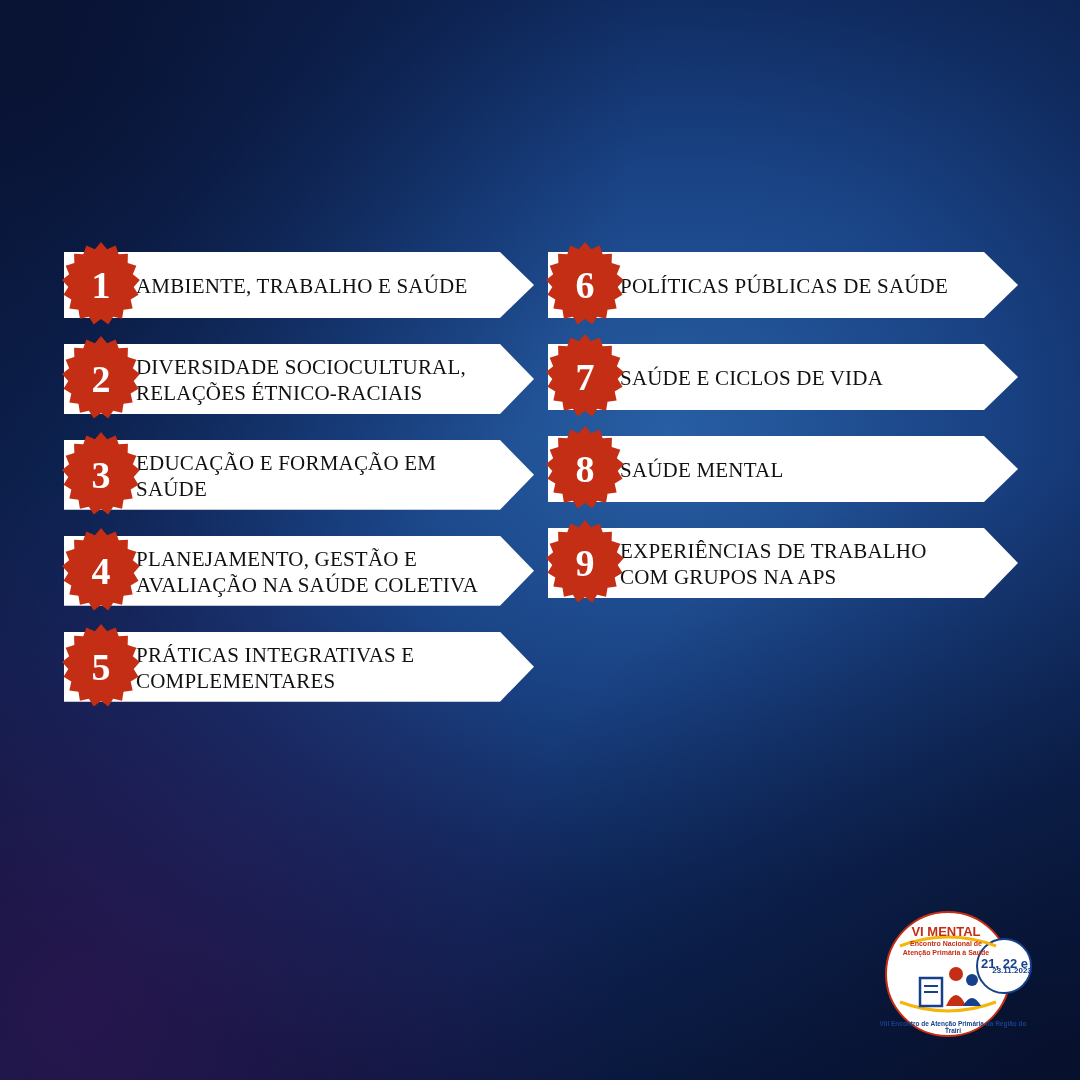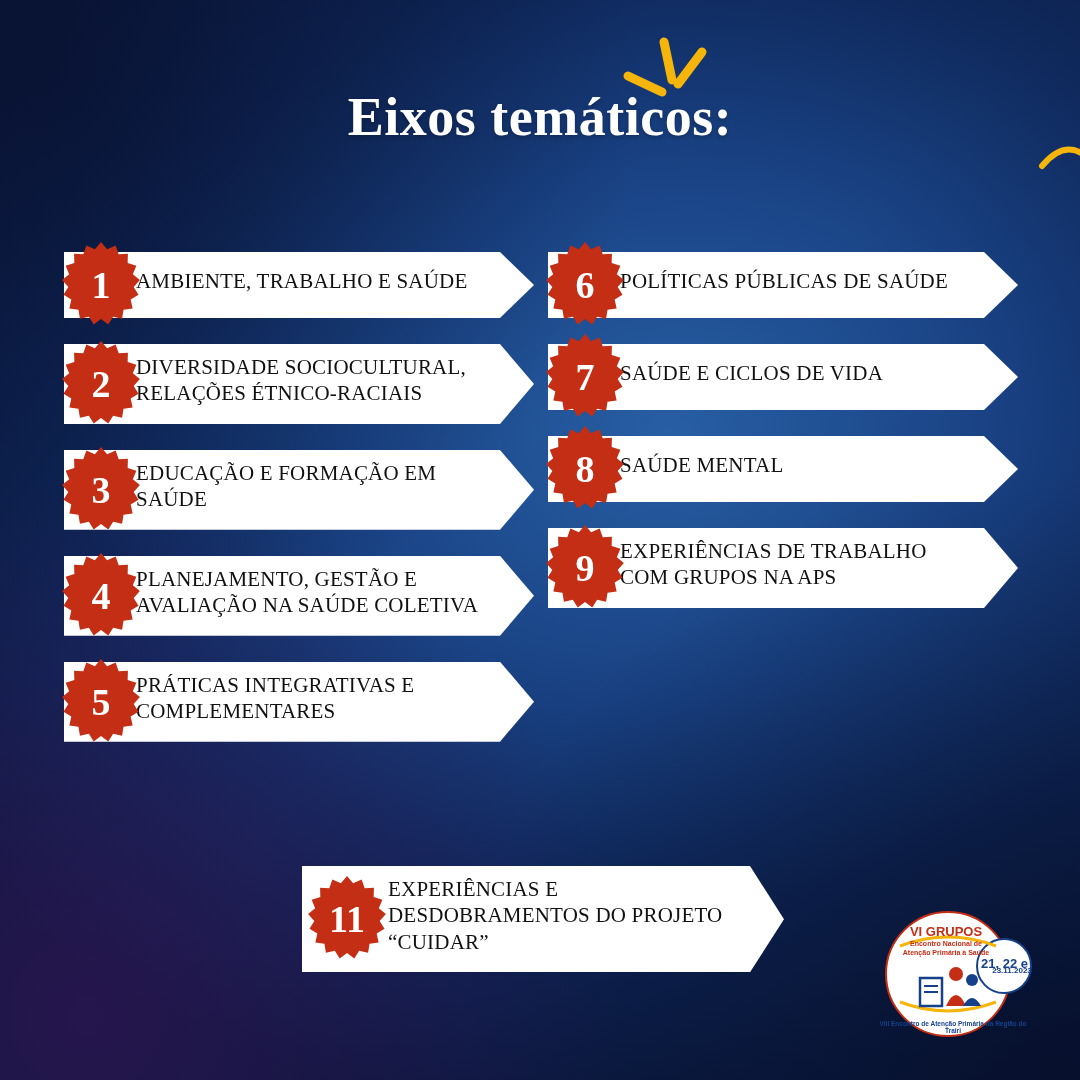--- a/index.html
+++ b/index.html
@@ -80,21 +80,21 @@
     align-items: center;
   }
 
   .banner {
     position: relative;
     background: #ffffff;
     min-height: 66px;
     display: flex;
     align-items: center;
     flex: 1;
-    padding: 10px 54px 17px 72px;
+    padding: 10px 54px 7px 72px;
     box-sizing: border-box;
     clip-path: polygon(0 0, calc(100% - 34px) 0, 100% 50%, calc(100% - 34px) 100%, 0 100%);
     box-shadow: 0 2px 6px rgba(0,0,0,0.18);
   }
   .banner-text {
     font-family: "Liberation Serif", serif;
     font-size: 21px;
     line-height: 1.26;
     color: #111111;
     letter-spacing: 0.2px;
@@ -154,183 +154,153 @@
     width: 160px;
     height: 136px;
   }
   .logo-txt { font-family: "Liberation Sans", sans-serif; }
 </style>
 </head>
 <body>
 
 <div id="poster">
 
-  <div class="title-area layer">
-    <div style="position:relative; display:inline-block;">
-      <span class="spark">
-        <svg viewBox="0 0 110 90" aria-hidden="true">
-          <g stroke="#F5B50A" stroke-width="9" stroke-linecap="round">
-            <line x1="54" y1="8" x2="62" y2="46"></line>
-            <line x1="18" y1="42" x2="52" y2="58"></line>
-            <line x1="92" y1="18" x2="68" y2="50"></line>
-          </g>
-        </svg>
-      </span>
-      <h1 class="title">Eixos temáticos:</h1>
-      <span class="squiggle">
-        <svg viewBox="0 0 230 40" aria-hidden="true">
-          <path d="M4 22 C 22 0, 40 0, 58 22 S 94 44, 112 22 S 148 0, 166 22 S 202 44, 222 20" fill="none" stroke="#F5B50A" stroke-width="6" stroke-linecap="round"></path>
-        </svg>
-      </span>
+
+  <div class="col col-left layer">
+
+    <div class="row">
+      <div class="banner">
+        <span class="banner-text">AMBIENTE, TRABALHO E SAÚDE</span>
+      </div>
+      <div class="badge">
+        <svg viewBox="0 0 100 100" aria-hidden="true">
+            <polygon points="50,0 57.1,8.3 67,4.2 70.6,14.3 81.3,13.6 81,24.3 91.1,27.5 87,37.4 95.2,44.3 88,52.2 93.6,61.3 84.5,66.9 86.8,77.3 76.2,78.8 74.5,89.3 64.1,86.9 58.5,95.9 50,89.4 41.5,95.9 35.9,86.9 25.5,89.3 23.8,78.8 13.2,77.3 15.5,66.9 6.4,61.3 12,52.2 4.8,44.3 13,37.4 8.9,27.5 19,24.3 18.7,13.6 29.4,14.3 33,4.2 42.9,8.3" fill="#C32E15"></polygon>
+          </svg>
+        <span class="badge-num">1</span>
+      </div>
+    </div>
+
+    <div class="row">
+      <div class="banner">
+        <span class="banner-text">DIVERSIDADE SOCIOCULTURAL, RELAÇÕES ÉTNICO-RACIAIS</span>
+      </div>
+      <div class="badge">
+        <svg viewBox="0 0 100 100" aria-hidden="true">
+            <polygon points="50,0 57.1,8.3 67,4.2 70.6,14.3 81.3,13.6 81,24.3 91.1,27.5 87,37.4 95.2,44.3 88,52.2 93.6,61.3 84.5,66.9 86.8,77.3 76.2,78.8 74.5,89.3 64.1,86.9 58.5,95.9 50,89.4 41.5,95.9 35.9,86.9 25.5,89.3 23.8,78.8 13.2,77.3 15.5,66.9 6.4,61.3 12,52.2 4.8,44.3 13,37.4 8.9,27.5 19,24.3 18.7,13.6 29.4,14.3 33,4.2 42.9,8.3" fill="#C32E15"></polygon>
+          </svg>
+        <span class="badge-num">2</span>
+      </div>
+    </div>
+
+    <div class="row">
+      <div class="banner">
+        <span class="banner-text">EDUCAÇÃO E FORMAÇÃO EM SAÚDE</span>
+      </div>
+      <div class="badge">
+        <svg viewBox="0 0 100 100" aria-hidden="true">
+            <polygon points="50,0 57.1,8.3 67,4.2 70.6,14.3 81.3,13.6 81,24.3 91.1,27.5 87,37.4 95.2,44.3 88,52.2 93.6,61.3 84.5,66.9 86.8,77.3 76.2,78.8 74.5,89.3 64.1,86.9 58.5,95.9 50,89.4 41.5,95.9 35.9,86.9 25.5,89.3 23.8,78.8 13.2,77.3 15.5,66.9 6.4,61.3 12,52.2 4.8,44.3 13,37.4 8.9,27.5 19,24.3 18.7,13.6 29.4,14.3 33,4.2 42.9,8.3" fill="#C32E15"></polygon>
+          </svg>
+        <span class="badge-num">3</span>
+      </div>
+    </div>
+
+    <div class="row">
+      <div class="banner">
+        <span class="banner-text">PLANEJAMENTO, GESTÃO E AVALIAÇÃO NA SAÚDE COLETIVA</span>
+      </div>
+      <div class="badge">
+        <svg viewBox="0 0 100 100" aria-hidden="true">
+            <polygon points="50,0 57.1,8.3 67,4.2 70.6,14.3 81.3,13.6 81,24.3 91.1,27.5 87,37.4 95.2,44.3 88,52.2 93.6,61.3 84.5,66.9 86.8,77.3 76.2,78.8 74.5,89.3 64.1,86.9 58.5,95.9 50,89.4 41.5,95.9 35.9,86.9 25.5,89.3 23.8,78.8 13.2,77.3 15.5,66.9 6.4,61.3 12,52.2 4.8,44.3 13,37.4 8.9,27.5 19,24.3 18.7,13.6 29.4,14.3 33,4.2 42.9,8.3" fill="#C32E15"></polygon>
+          </svg>
+        <span class="badge-num">4</span>
+      </div>
+    </div>
+
+    <div class="row">
+      <div class="banner">
+        <span class="banner-text">PRÁTICAS INTEGRATIVAS E COMPLEMENTARES</span>
+      </div>
+      <div class="badge">
+        <svg viewBox="0 0 100 100" aria-hidden="true">
+            <polygon points="50,0 57.1,8.3 67,4.2 70.6,14.3 81.3,13.6 81,24.3 91.1,27.5 87,37.4 95.2,44.3 88,52.2 93.6,61.3 84.5,66.9 86.8,77.3 76.2,78.8 74.5,89.3 64.1,86.9 58.5,95.9 50,89.4 41.5,95.9 35.9,86.9 25.5,89.3 23.8,78.8 13.2,77.3 15.5,66.9 6.4,61.3 12,52.2 4.8,44.3 13,37.4 8.9,27.5 19,24.3 18.7,13.6 29.4,14.3 33,4.2 42.9,8.3" fill="#C32E15"></polygon>
+          </svg>
+        <span class="badge-num">5</span>
+      </div>
     </div>
   </div>
 
-  <div class="col col-left layer">
-
-    <div class="row">
-      <div class="banner">
-        <span class="banner-text">AMBIENTE, TRABALHO E SAÚDE</span>
-      </div>
-      <div class="badge">
-        <svg viewBox="0 0 100 100" aria-hidden="true">
-            <polygon points="50,0 57.1,8.3 67,4.2 70.6,14.3 81.3,13.6 81,24.3 91.1,27.5 87,37.4 95.2,44.3 88,52.2 93.6,61.3 84.5,66.9 86.8,77.3 76.2,78.8 74.5,89.3 64.1,86.9 58.5,95.9 50,89.4 41.5,95.9 35.9,86.9 25.5,89.3 23.8,78.8 13.2,77.3 15.5,66.9 6.4,61.3 12,52.2 4.8,44.3 13,37.4 8.9,27.5 19,24.3 18.7,13.6 29.4,14.3 33,4.2 42.9,8.3" fill="#C32E15"></polygon>
-          </svg>
-        <span class="badge-num">1</span>
-      </div>
-    </div>
-
-    <div class="row">
-      <div class="banner">
-        <span class="banner-text">DIVERSIDADE SOCIOCULTURAL, RELAÇÕES ÉTNICO-RACIAIS</span>
-      </div>
-      <div class="badge">
-        <svg viewBox="0 0 100 100" aria-hidden="true">
-            <polygon points="50,0 57.1,8.3 67,4.2 70.6,14.3 81.3,13.6 81,24.3 91.1,27.5 87,37.4 95.2,44.3 88,52.2 93.6,61.3 84.5,66.9 86.8,77.3 76.2,78.8 74.5,89.3 64.1,86.9 58.5,95.9 50,89.4 41.5,95.9 35.9,86.9 25.5,89.3 23.8,78.8 13.2,77.3 15.5,66.9 6.4,61.3 12,52.2 4.8,44.3 13,37.4 8.9,27.5 19,24.3 18.7,13.6 29.4,14.3 33,4.2 42.9,8.3" fill="#C32E15"></polygon>
-          </svg>
-        <span class="badge-num">2</span>
-      </div>
-    </div>
-
-    <div class="row">
-      <div class="banner">
-        <span class="banner-text">EDUCAÇÃO E FORMAÇÃO EM SAÚDE</span>
-      </div>
-      <div class="badge">
-        <svg viewBox="0 0 100 100" aria-hidden="true">
-            <polygon points="50,0 57.1,8.3 67,4.2 70.6,14.3 81.3,13.6 81,24.3 91.1,27.5 87,37.4 95.2,44.3 88,52.2 93.6,61.3 84.5,66.9 86.8,77.3 76.2,78.8 74.5,89.3 64.1,86.9 58.5,95.9 50,89.4 41.5,95.9 35.9,86.9 25.5,89.3 23.8,78.8 13.2,77.3 15.5,66.9 6.4,61.3 12,52.2 4.8,44.3 13,37.4 8.9,27.5 19,24.3 18.7,13.6 29.4,14.3 33,4.2 42.9,8.3" fill="#C32E15"></polygon>
-          </svg>
-        <span class="badge-num">3</span>
-      </div>
-    </div>
-
-    <div class="row">
-      <div class="banner">
-        <span class="banner-text">PLANEJAMENTO, GESTÃO E AVALIAÇÃO NA SAÚDE COLETIVA</span>
-      </div>
-      <div class="badge">
-        <svg viewBox="0 0 100 100" aria-hidden="true">
-            <polygon points="50,0 57.1,8.3 67,4.2 70.6,14.3 81.3,13.6 81,24.3 91.1,27.5 87,37.4 95.2,44.3 88,52.2 93.6,61.3 84.5,66.9 86.8,77.3 76.2,78.8 74.5,89.3 64.1,86.9 58.5,95.9 50,89.4 41.5,95.9 35.9,86.9 25.5,89.3 23.8,78.8 13.2,77.3 15.5,66.9 6.4,61.3 12,52.2 4.8,44.3 13,37.4 8.9,27.5 19,24.3 18.7,13.6 29.4,14.3 33,4.2 42.9,8.3" fill="#C32E15"></polygon>
-          </svg>
-        <span class="badge-num">4</span>
-      </div>
-    </div>
-
-    <div class="row">
-      <div class="banner">
-        <span class="banner-text">PRÁTICAS INTEGRATIVAS E COMPLEMENTARES</span>
-      </div>
-      <div class="badge">
-        <svg viewBox="0 0 100 100" aria-hidden="true">
-            <polygon points="50,0 57.1,8.3 67,4.2 70.6,14.3 81.3,13.6 81,24.3 91.1,27.5 87,37.4 95.2,44.3 88,52.2 93.6,61.3 84.5,66.9 86.8,77.3 76.2,78.8 74.5,89.3 64.1,86.9 58.5,95.9 50,89.4 41.5,95.9 35.9,86.9 25.5,89.3 23.8,78.8 13.2,77.3 15.5,66.9 6.4,61.3 12,52.2 4.8,44.3 13,37.4 8.9,27.5 19,24.3 18.7,13.6 29.4,14.3 33,4.2 42.9,8.3" fill="#C32E15"></polygon>
-          </svg>
-        <span class="badge-num">5</span>
-      </div>
-    </div>
+  <div class="col col-right layer">
+
+    <div class="row">
+      <div class="banner">
+        <span class="banner-text">POLÍTICAS PÚBLICAS DE SAÚDE</span>
+      </div>
+      <div class="badge">
+        <svg viewBox="0 0 100 100" aria-hidden="true">
+            <polygon points="50,0 57.1,8.3 67,4.2 70.6,14.3 81.3,13.6 81,24.3 91.1,27.5 87,37.4 95.2,44.3 88,52.2 93.6,61.3 84.5,66.9 86.8,77.3 76.2,78.8 74.5,89.3 64.1,86.9 58.5,95.9 50,89.4 41.5,95.9 35.9,86.9 25.5,89.3 23.8,78.8 13.2,77.3 15.5,66.9 6.4,61.3 12,52.2 4.8,44.3 13,37.4 8.9,27.5 19,24.3 18.7,13.6 29.4,14.3 33,4.2 42.9,8.3" fill="#C32E15"></polygon>
+          </svg>
+        <span class="badge-num">6</span>
+      </div>
+    </div>
+
+    <div class="row">
+      <div class="banner">
+        <span class="banner-text">SAÚDE E CICLOS DE VIDA</span>
+      </div>
+      <div class="badge">
+        <svg viewBox="0 0 100 100" aria-hidden="true">
+            <polygon points="50,0 57.1,8.3 67,4.2 70.6,14.3 81.3,13.6 81,24.3 91.1,27.5 87,37.4 95.2,44.3 88,52.2 93.6,61.3 84.5,66.9 86.8,77.3 76.2,78.8 74.5,89.3 64.1,86.9 58.5,95.9 50,89.4 41.5,95.9 35.9,86.9 25.5,89.3 23.8,78.8 13.2,77.3 15.5,66.9 6.4,61.3 12,52.2 4.8,44.3 13,37.4 8.9,27.5 19,24.3 18.7,13.6 29.4,14.3 33,4.2 42.9,8.3" fill="#C32E15"></polygon>
+          </svg>
+        <span class="badge-num">7</span>
+      </div>
+    </div>
+
+    <div class="row">
+      <div class="banner">
+        <span class="banner-text">SAÚDE MENTAL</span>
+      </div>
+      <div class="badge">
+        <svg viewBox="0 0 100 100" aria-hidden="true">
+            <polygon points="50,0 57.1,8.3 67,4.2 70.6,14.3 81.3,13.6 81,24.3 91.1,27.5 87,37.4 95.2,44.3 88,52.2 93.6,61.3 84.5,66.9 86.8,77.3 76.2,78.8 74.5,89.3 64.1,86.9 58.5,95.9 50,89.4 41.5,95.9 35.9,86.9 25.5,89.3 23.8,78.8 13.2,77.3 15.5,66.9 6.4,61.3 12,52.2 4.8,44.3 13,37.4 8.9,27.5 19,24.3 18.7,13.6 29.4,14.3 33,4.2 42.9,8.3" fill="#C32E15"></polygon>
+          </svg>
+        <span class="badge-num">8</span>
+      </div>
+    </div>
+
+    <div class="row">
+      <div class="banner">
+        <span class="banner-text">EXPERIÊNCIAS DE TRABALHO COM GRUPOS NA APS</span>
+      </div>
+      <div class="badge">
+        <svg viewBox="0 0 100 100" aria-hidden="true">
+            <polygon points="50,0 57.1,8.3 67,4.2 70.6,14.3 81.3,13.6 81,24.3 91.1,27.5 87,37.4 95.2,44.3 88,52.2 93.6,61.3 84.5,66.9 86.8,77.3 76.2,78.8 74.5,89.3 64.1,86.9 58.5,95.9 50,89.4 41.5,95.9 35.9,86.9 25.5,89.3 23.8,78.8 13.2,77.3 15.5,66.9 6.4,61.3 12,52.2 4.8,44.3 13,37.4 8.9,27.5 19,24.3 18.7,13.6 29.4,14.3 33,4.2 42.9,8.3" fill="#C32E15"></polygon>
+          </svg>
+        <span class="badge-num">9</span>
+      </div>
+    </div>
+
   </div>
 
-  <div class="col col-right layer">
-
-    <div class="row">
-      <div class="banner">
-        <span class="banner-text">POLÍTICAS PÚBLICAS DE SAÚDE</span>
-      </div>
-      <div class="badge">
-        <svg viewBox="0 0 100 100" aria-hidden="true">
-            <polygon points="50,0 57.1,8.3 67,4.2 70.6,14.3 81.3,13.6 81,24.3 91.1,27.5 87,37.4 95.2,44.3 88,52.2 93.6,61.3 84.5,66.9 86.8,77.3 76.2,78.8 74.5,89.3 64.1,86.9 58.5,95.9 50,89.4 41.5,95.9 35.9,86.9 25.5,89.3 23.8,78.8 13.2,77.3 15.5,66.9 6.4,61.3 12,52.2 4.8,44.3 13,37.4 8.9,27.5 19,24.3 18.7,13.6 29.4,14.3 33,4.2 42.9,8.3" fill="#C32E15"></polygon>
-          </svg>
-        <span class="badge-num">6</span>
-      </div>
-    </div>
-
-    <div class="row">
-      <div class="banner">
-        <span class="banner-text">SAÚDE E CICLOS DE VIDA</span>
-      </div>
-      <div class="badge">
-        <svg viewBox="0 0 100 100" aria-hidden="true">
-            <polygon points="50,0 57.1,8.3 67,4.2 70.6,14.3 81.3,13.6 81,24.3 91.1,27.5 87,37.4 95.2,44.3 88,52.2 93.6,61.3 84.5,66.9 86.8,77.3 76.2,78.8 74.5,89.3 64.1,86.9 58.5,95.9 50,89.4 41.5,95.9 35.9,86.9 25.5,89.3 23.8,78.8 13.2,77.3 15.5,66.9 6.4,61.3 12,52.2 4.8,44.3 13,37.4 8.9,27.5 19,24.3 18.7,13.6 29.4,14.3 33,4.2 42.9,8.3" fill="#C32E15"></polygon>
-          </svg>
-        <span class="badge-num">7</span>
-      </div>
-    </div>
-
-    <div class="row">
-      <div class="banner">
-        <span class="banner-text">SAÚDE MENTAL</span>
-      </div>
-      <div class="badge">
-        <svg viewBox="0 0 100 100" aria-hidden="true">
-            <polygon points="50,0 57.1,8.3 67,4.2 70.6,14.3 81.3,13.6 81,24.3 91.1,27.5 87,37.4 95.2,44.3 88,52.2 93.6,61.3 84.5,66.9 86.8,77.3 76.2,78.8 74.5,89.3 64.1,86.9 58.5,95.9 50,89.4 41.5,95.9 35.9,86.9 25.5,89.3 23.8,78.8 13.2,77.3 15.5,66.9 6.4,61.3 12,52.2 4.8,44.3 13,37.4 8.9,27.5 19,24.3 18.7,13.6 29.4,14.3 33,4.2 42.9,8.3" fill="#C32E15"></polygon>
-          </svg>
-        <span class="badge-num">8</span>
-      </div>
-    </div>
-
-    <div class="row">
-      <div class="banner">
-        <span class="banner-text">EXPERIÊNCIAS DE TRABALHO COM GRUPOS NA APS</span>
-      </div>
-      <div class="badge">
-        <svg viewBox="0 0 100 100" aria-hidden="true">
-            <polygon points="50,0 57.1,8.3 67,4.2 70.6,14.3 81.3,13.6 81,24.3 91.1,27.5 87,37.4 95.2,44.3 88,52.2 93.6,61.3 84.5,66.9 86.8,77.3 76.2,78.8 74.5,89.3 64.1,86.9 58.5,95.9 50,89.4 41.5,95.9 35.9,86.9 25.5,89.3 23.8,78.8 13.2,77.3 15.5,66.9 6.4,61.3 12,52.2 4.8,44.3 13,37.4 8.9,27.5 19,24.3 18.7,13.6 29.4,14.3 33,4.2 42.9,8.3" fill="#C32E15"></polygon>
-          </svg>
-        <span class="badge-num">9</span>
-      </div>
-    </div>
-
-  </div>
-
-  <div class="row-bottom layer">
-    <div class="banner">
-      <span class="banner-text">EXPERIÊNCIAS E DESDOBRAMENTOS DO PROJETO “CUIDAR”</span>
-    </div>
-    <div class="badge" style="left:2px;">
-      <svg viewBox="0 0 100 100" aria-hidden="true">
-          <polygon points="50,0 57.1,8.3 67,4.2 70.6,14.3 81.3,13.6 81,24.3 91.1,27.5 87,37.4 95.2,44.3 88,52.2 93.6,61.3 84.5,66.9 86.8,77.3 76.2,78.8 74.5,89.3 64.1,86.9 58.5,95.9 50,89.4 41.5,95.9 35.9,86.9 25.5,89.3 23.8,78.8 13.2,77.3 15.5,66.9 6.4,61.3 12,52.2 4.8,44.3 13,37.4 8.9,27.5 19,24.3 18.7,13.6 29.4,14.3 33,4.2 42.9,8.3" fill="#C32E15"></polygon>
-        </svg>
-      <span class="badge-num">11</span>
-    </div>
-  </div>
 
   <div class="logo layer">
     <svg class="logo-circle" viewBox="0 0 160 136" aria-hidden="true">
       <circle cx="72" cy="68" r="62" fill="#ffffff" stroke="#C32E15" stroke-width="2"></circle>
       <circle cx="128" cy="60" r="27" fill="#ffffff" stroke="#16418a" stroke-width="2"></circle>
       <path d="M24 40 Q72 22 120 40" fill="none" stroke="#F5B50A" stroke-width="3"></path>
       <path d="M24 96 Q72 114 120 96" fill="none" stroke="#F5B50A" stroke-width="3"></path>
 
       <rect x="44" y="72" width="22" height="28" fill="none" stroke="#16418a" stroke-width="2.5"></rect>
       <line x1="48" y1="80" x2="62" y2="80" stroke="#16418a" stroke-width="2"></line>
       <line x1="48" y1="86" x2="62" y2="86" stroke="#16418a" stroke-width="2"></line>
       <circle cx="80" cy="68" r="7" fill="#C32E15"></circle>
       <path d="M70 100 Q80 78 90 100 Z" fill="#C32E15"></path>
       <circle cx="96" cy="74" r="6" fill="#16418a"></circle>
       <path d="M87 100 Q96 84 105 100 Z" fill="#16418a"></path>
     </svg>
-    <div class="logo-txt" style="position:absolute; left:18px; top:18px; width:104px; text-align:center; color:#C32E15; font-weight:bold; font-size:13px;">VI GRUPOS</div>
+    <div class="logo-txt" style="position:absolute; left:18px; top:18px; width:104px; text-align:center; color:#C32E15; font-weight:bold; font-size:13px;">VI MENTAL</div>
     <div class="logo-txt" style="position:absolute; left:14px; top:34px; width:112px; text-align:center; color:#C32E15; font-weight:bold; font-size:7px;">Encontro Nacional de</div>
     <div class="logo-txt" style="position:absolute; left:14px; top:43px; width:112px; text-align:center; color:#C32E15; font-weight:bold; font-size:7px;">Atenção Primária à Saúde</div>
     <div class="logo-txt" style="position:absolute; left:104px; top:50px; width:48px; text-align:right; color:#16418a; font-weight:bold; font-size:13px;">21, 22 e</div>
     <div class="logo-txt" style="position:absolute; left:104px; top:60px; width:64px; text-align:center; color:#16418a; font-weight:bold; font-size:8px;">23.11.2023</div>
     <div class="logo-txt" style="position:absolute; left:2px; top:114px; width:150px; text-align:center; color:#16418a; font-weight:bold; font-size:6.5px;">VIII Encontro de Atenção Primária da Região do Trairi</div>
   </div>
 
 </div>
 
 </body></html>

